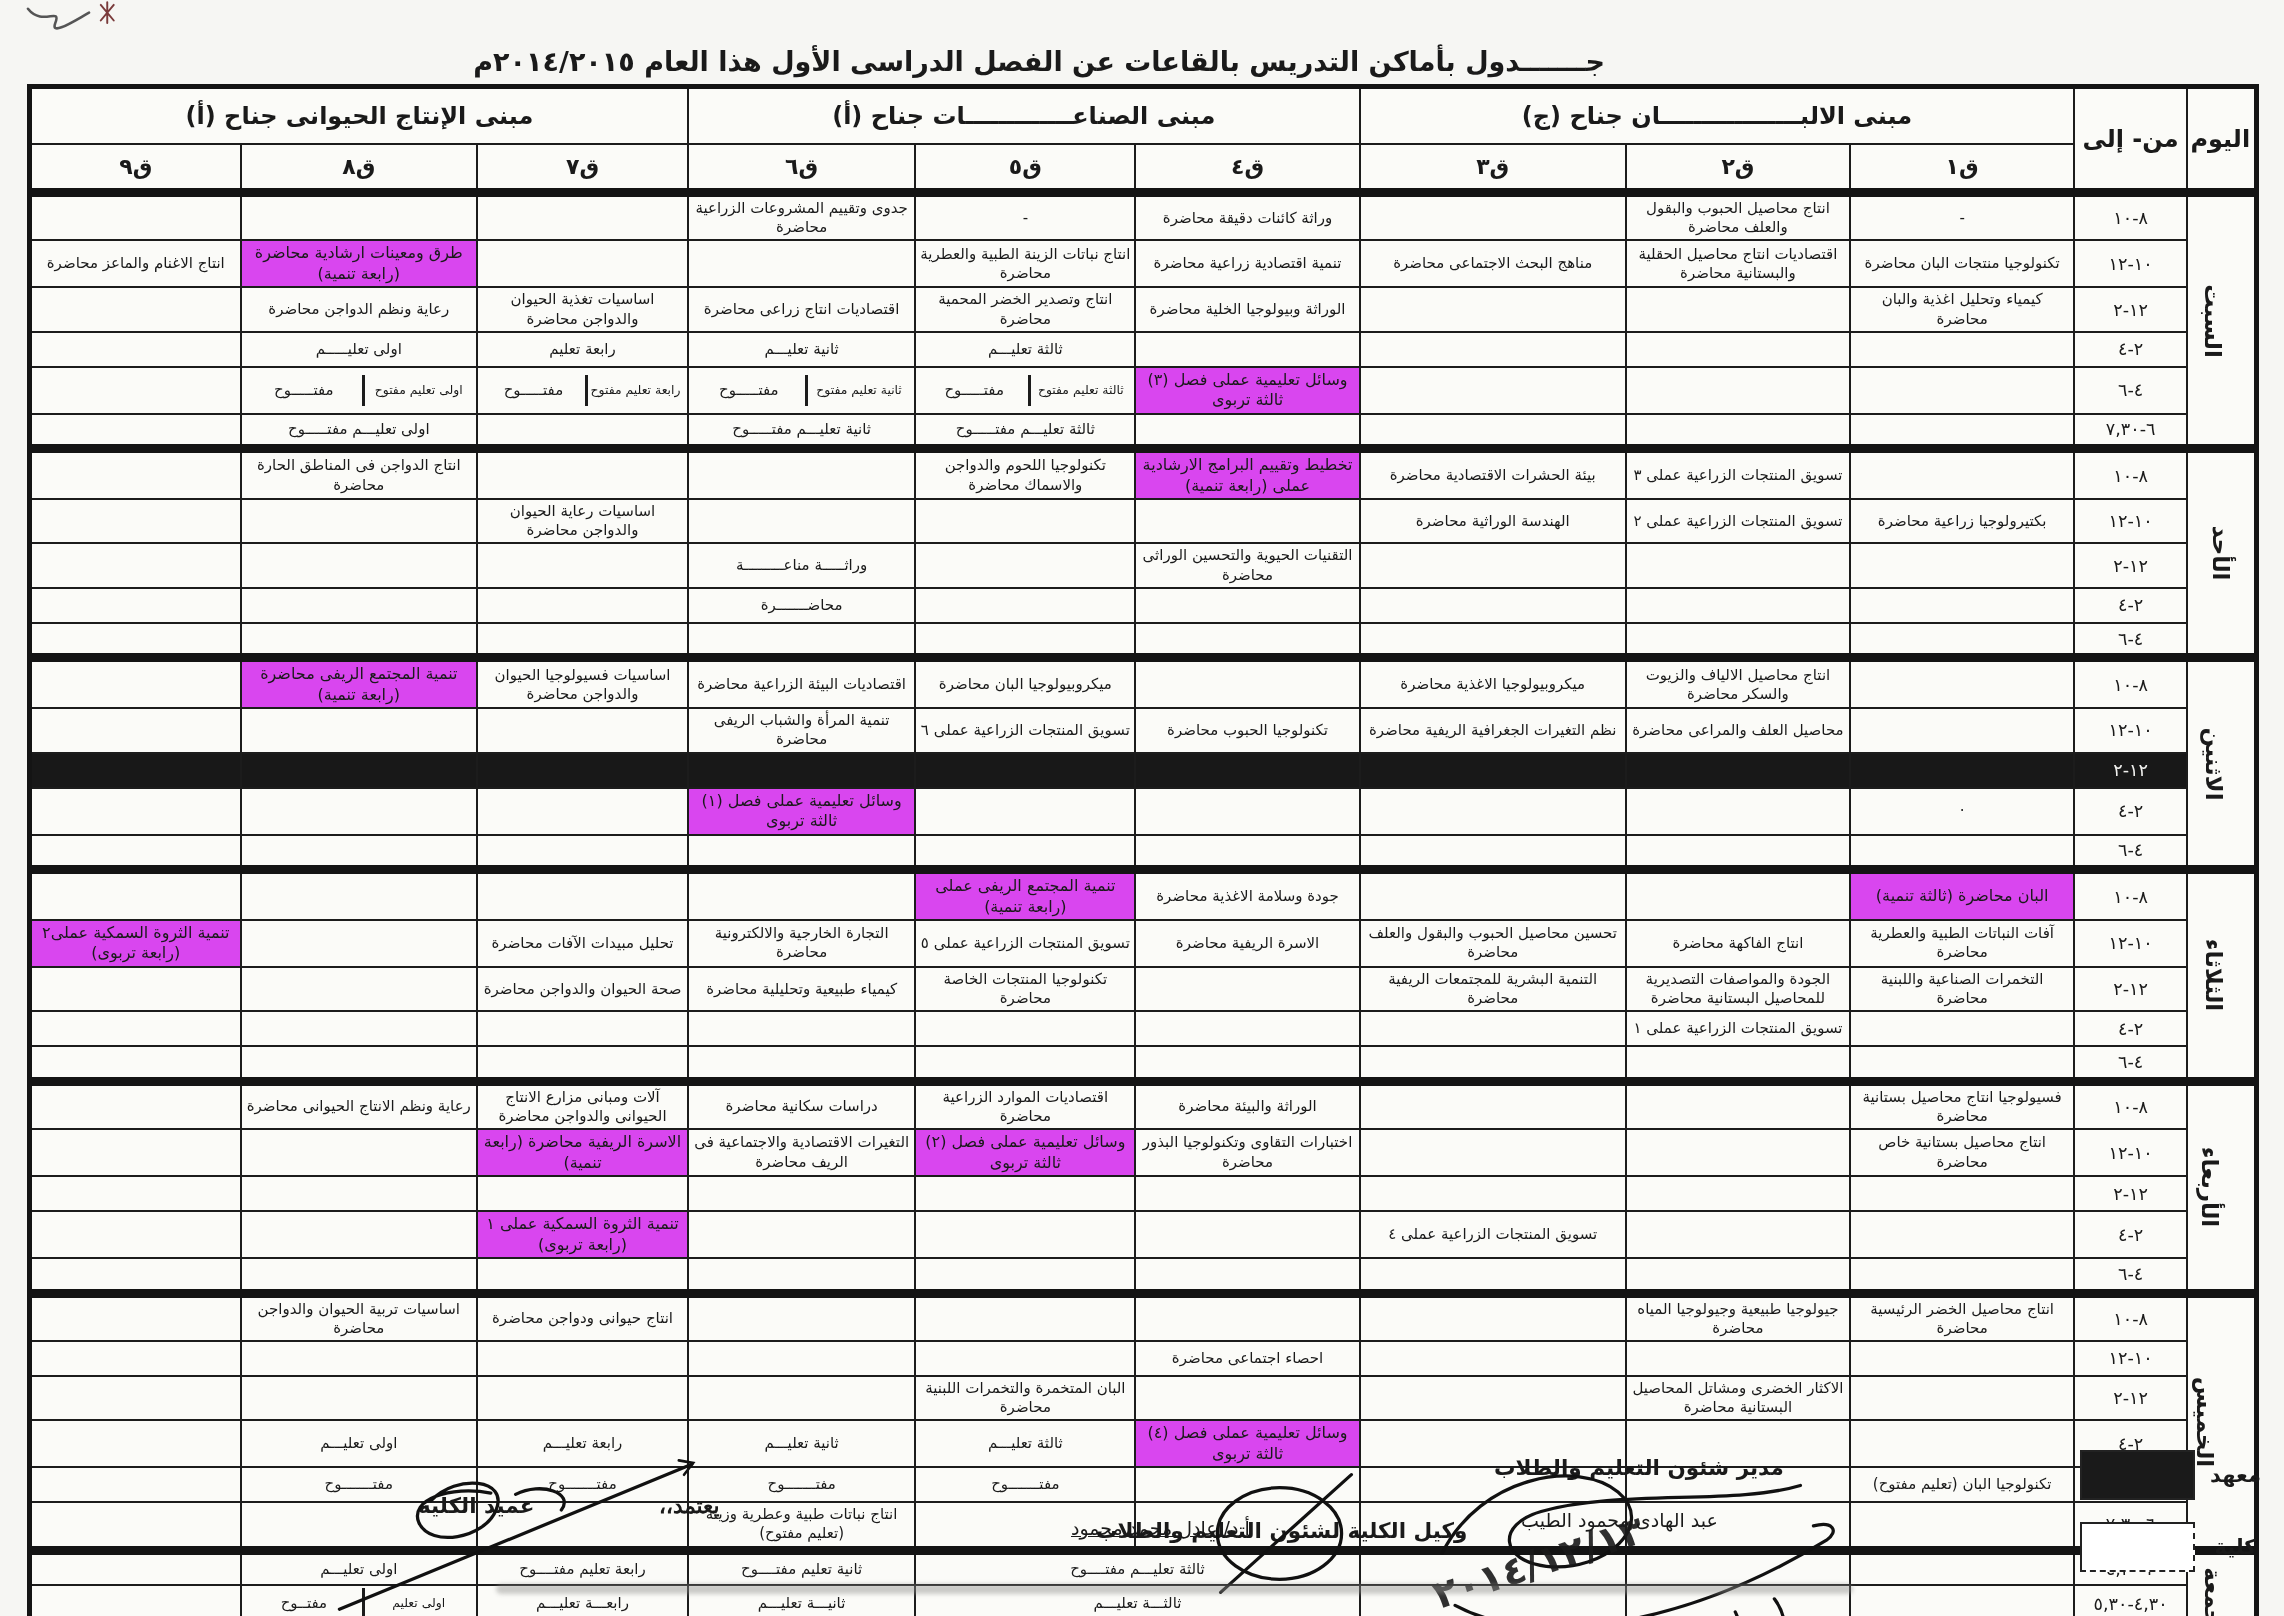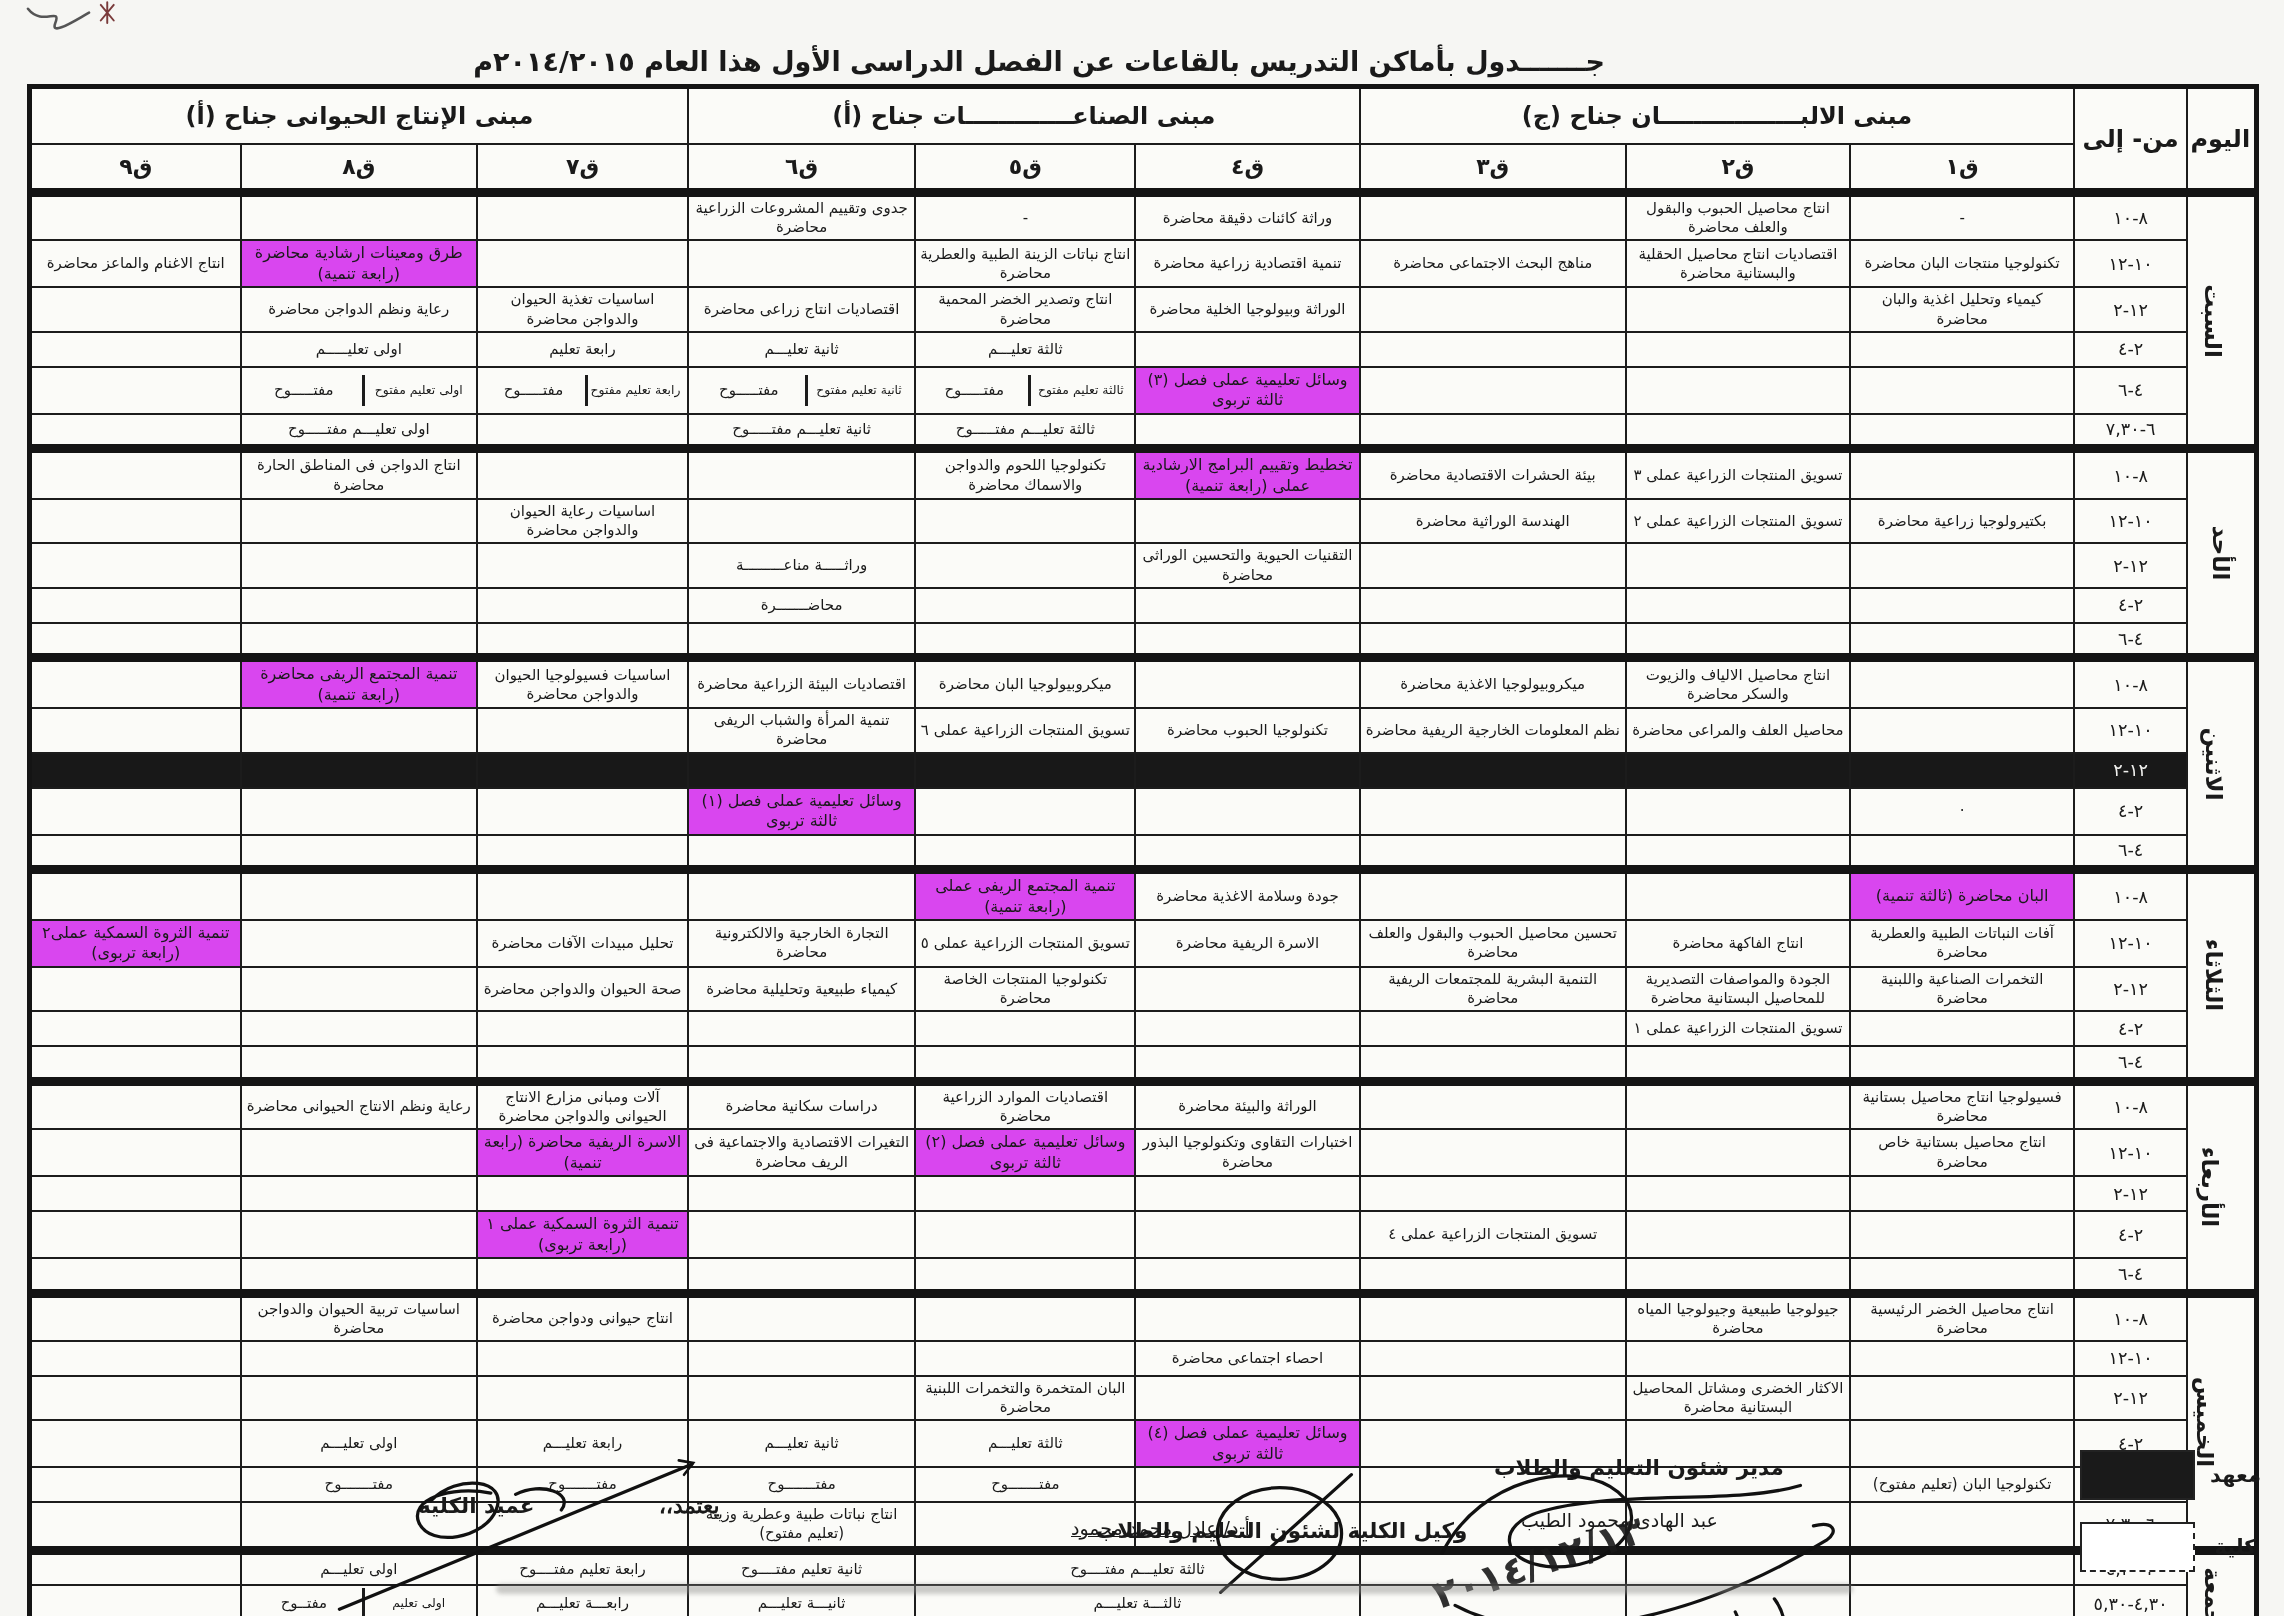--- a/index.html
+++ b/index.html
@@ -264,21 +264,21 @@
             <td class="cell">ميكروبيولوجيا البان محاضرة</td>
             <td class="cell">اقتصاديات البيئة الزراعية محاضرة</td>
             <td class="cell">اساسيات فسيولوجيا الحيوان والدواجن محاضرة</td>
             <td class="cell sh">تنمية المجتمع الريفى محاضرة (رابعة تنمية)</td>
             <td class="cell"></td>
           </tr>
           <tr>
             <td class="time-td">١٠-١٢</td>
             <td class="cell"></td>
             <td class="cell">محاصيل العلف والمراعى محاضرة</td>
-            <td class="cell">نظم المعلومات الخارجية الريفية محاضرة</td>
+            <td class="cell">نظم التغيرات الجغرافية الريفية محاضرة</td>
             <td class="cell">تكنولوجيا الحبوب محاضرة</td>
             <td class="cell">تسويق المنتجات الزراعية عملى ٦</td>
             <td class="cell">تنمية المرأة والشباب الريفى محاضرة</td>
             <td class="cell"></td>
             <td class="cell"></td>
             <td class="cell"></td>
           </tr>
           <tr class="blackrow">
             <td class="time-td">١٢-٢</td>
             <td class="cell"></td>

